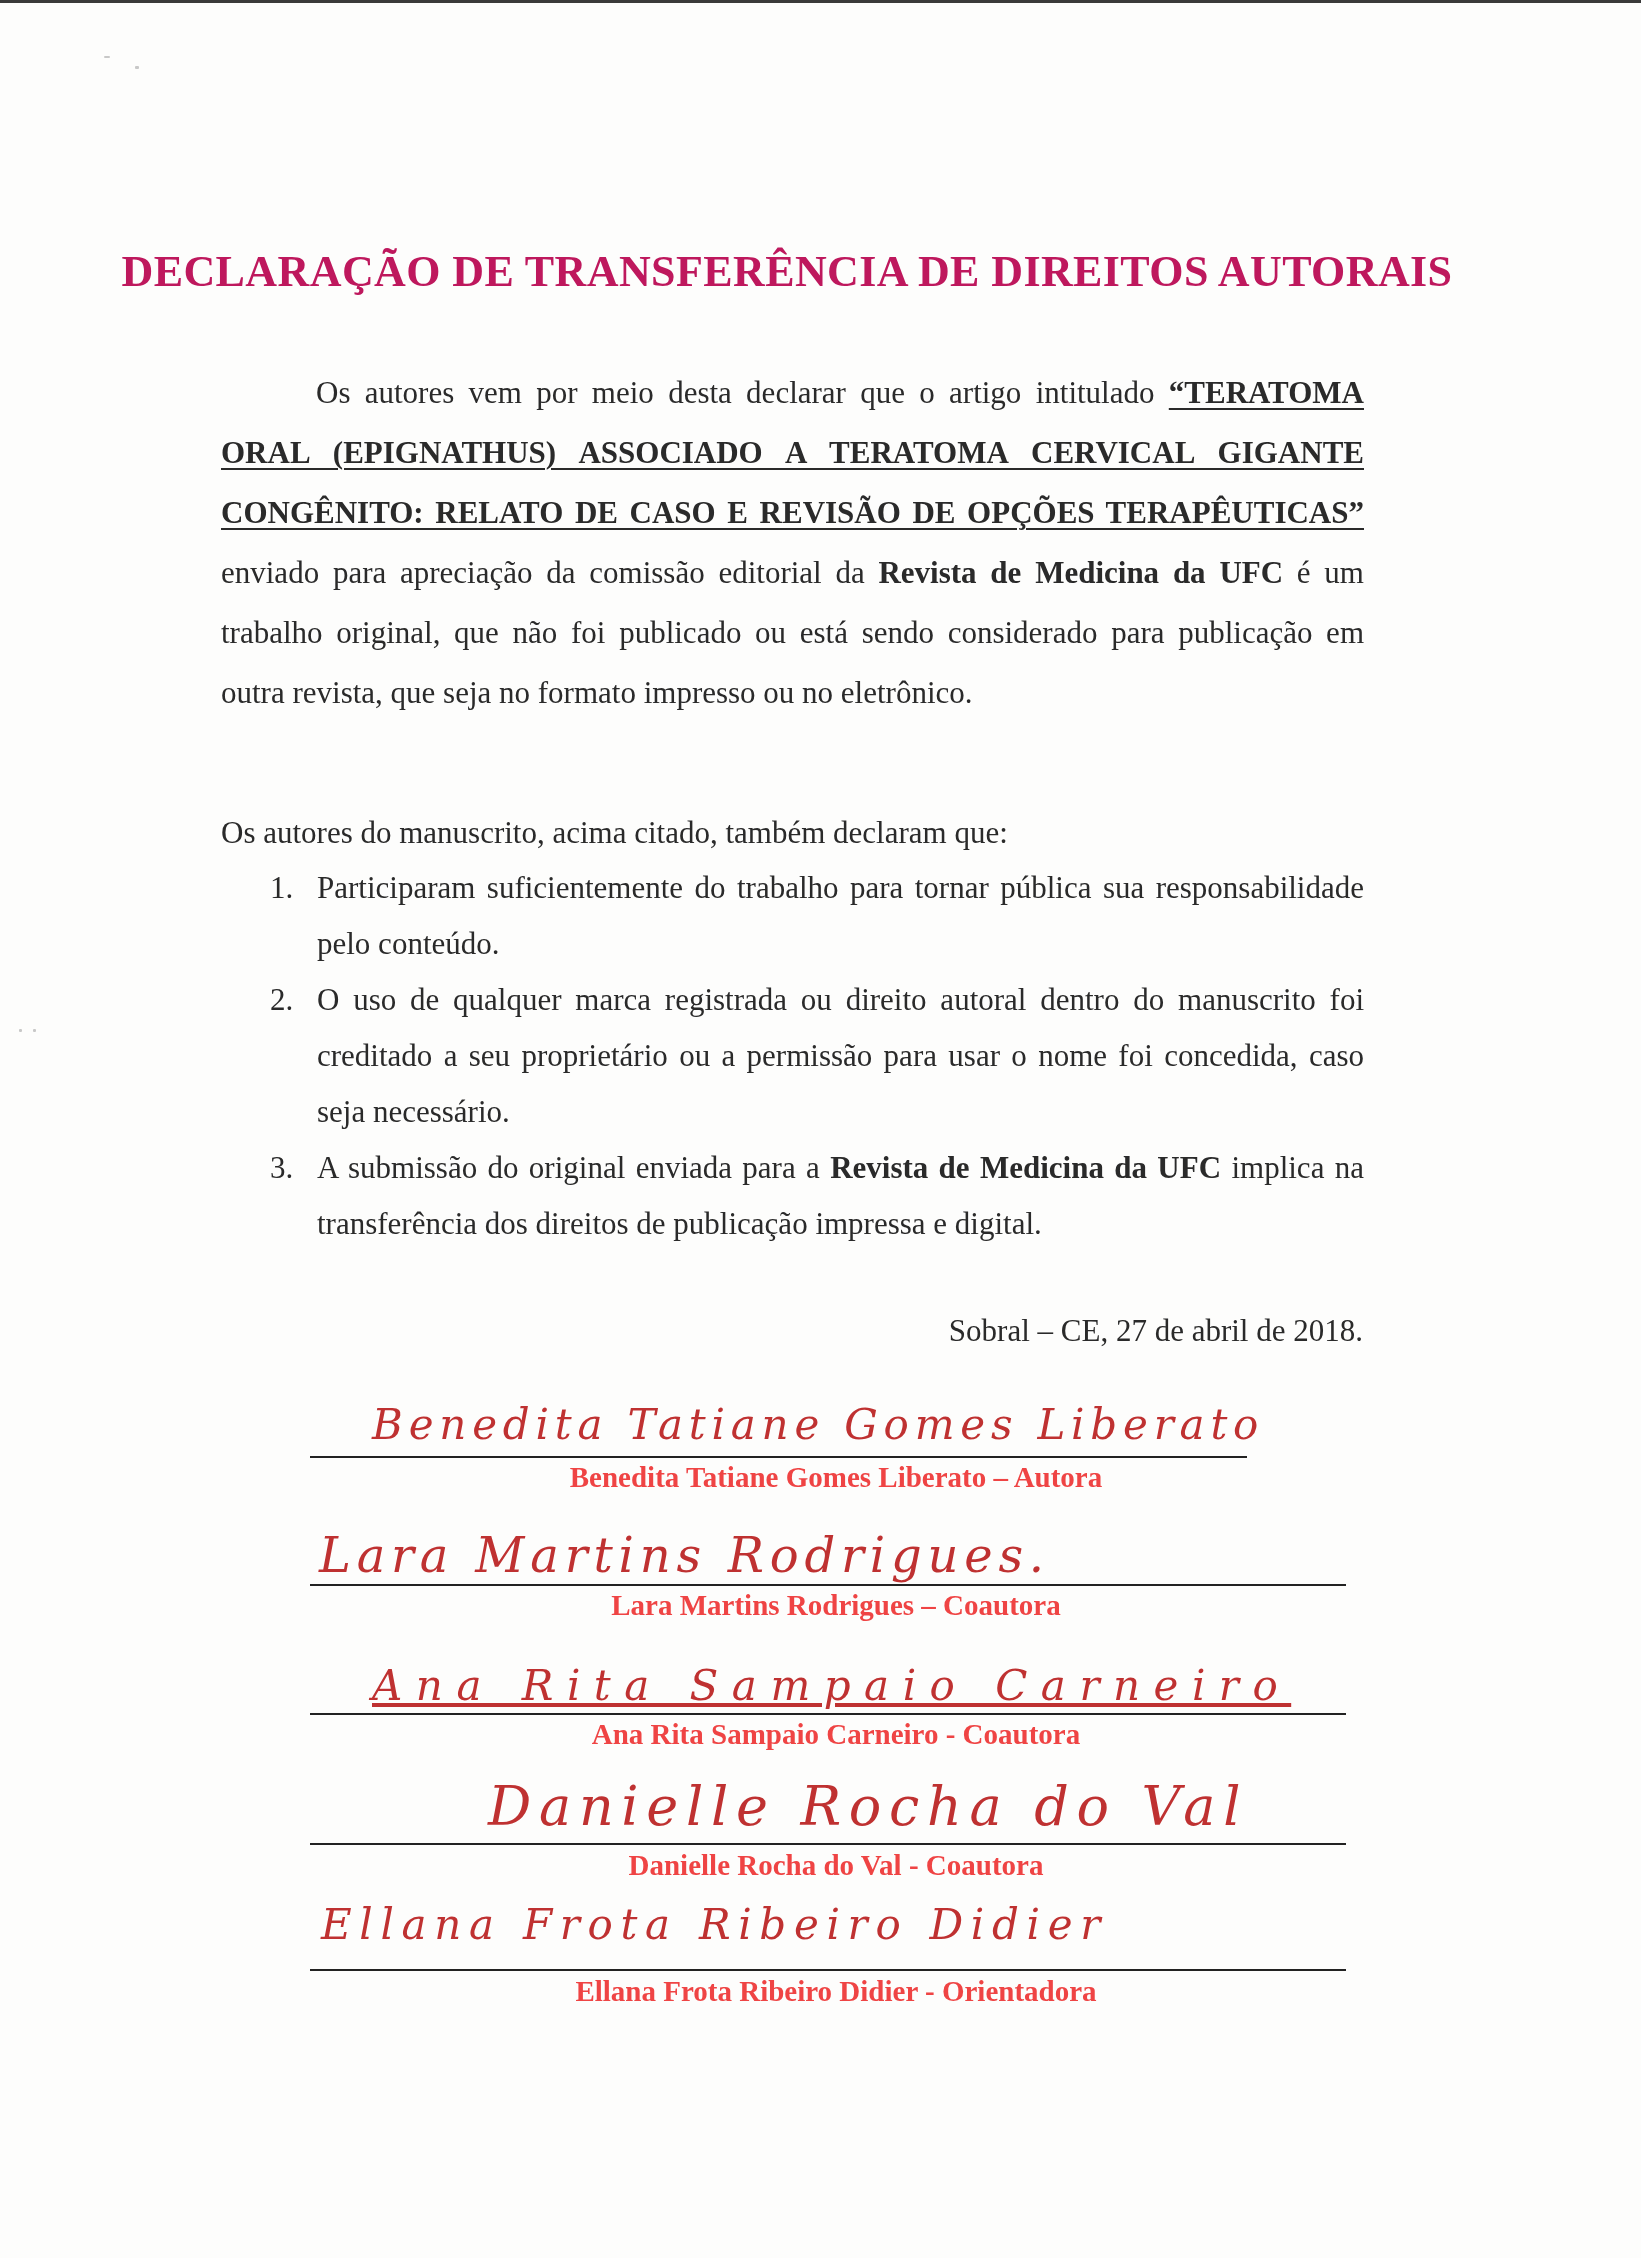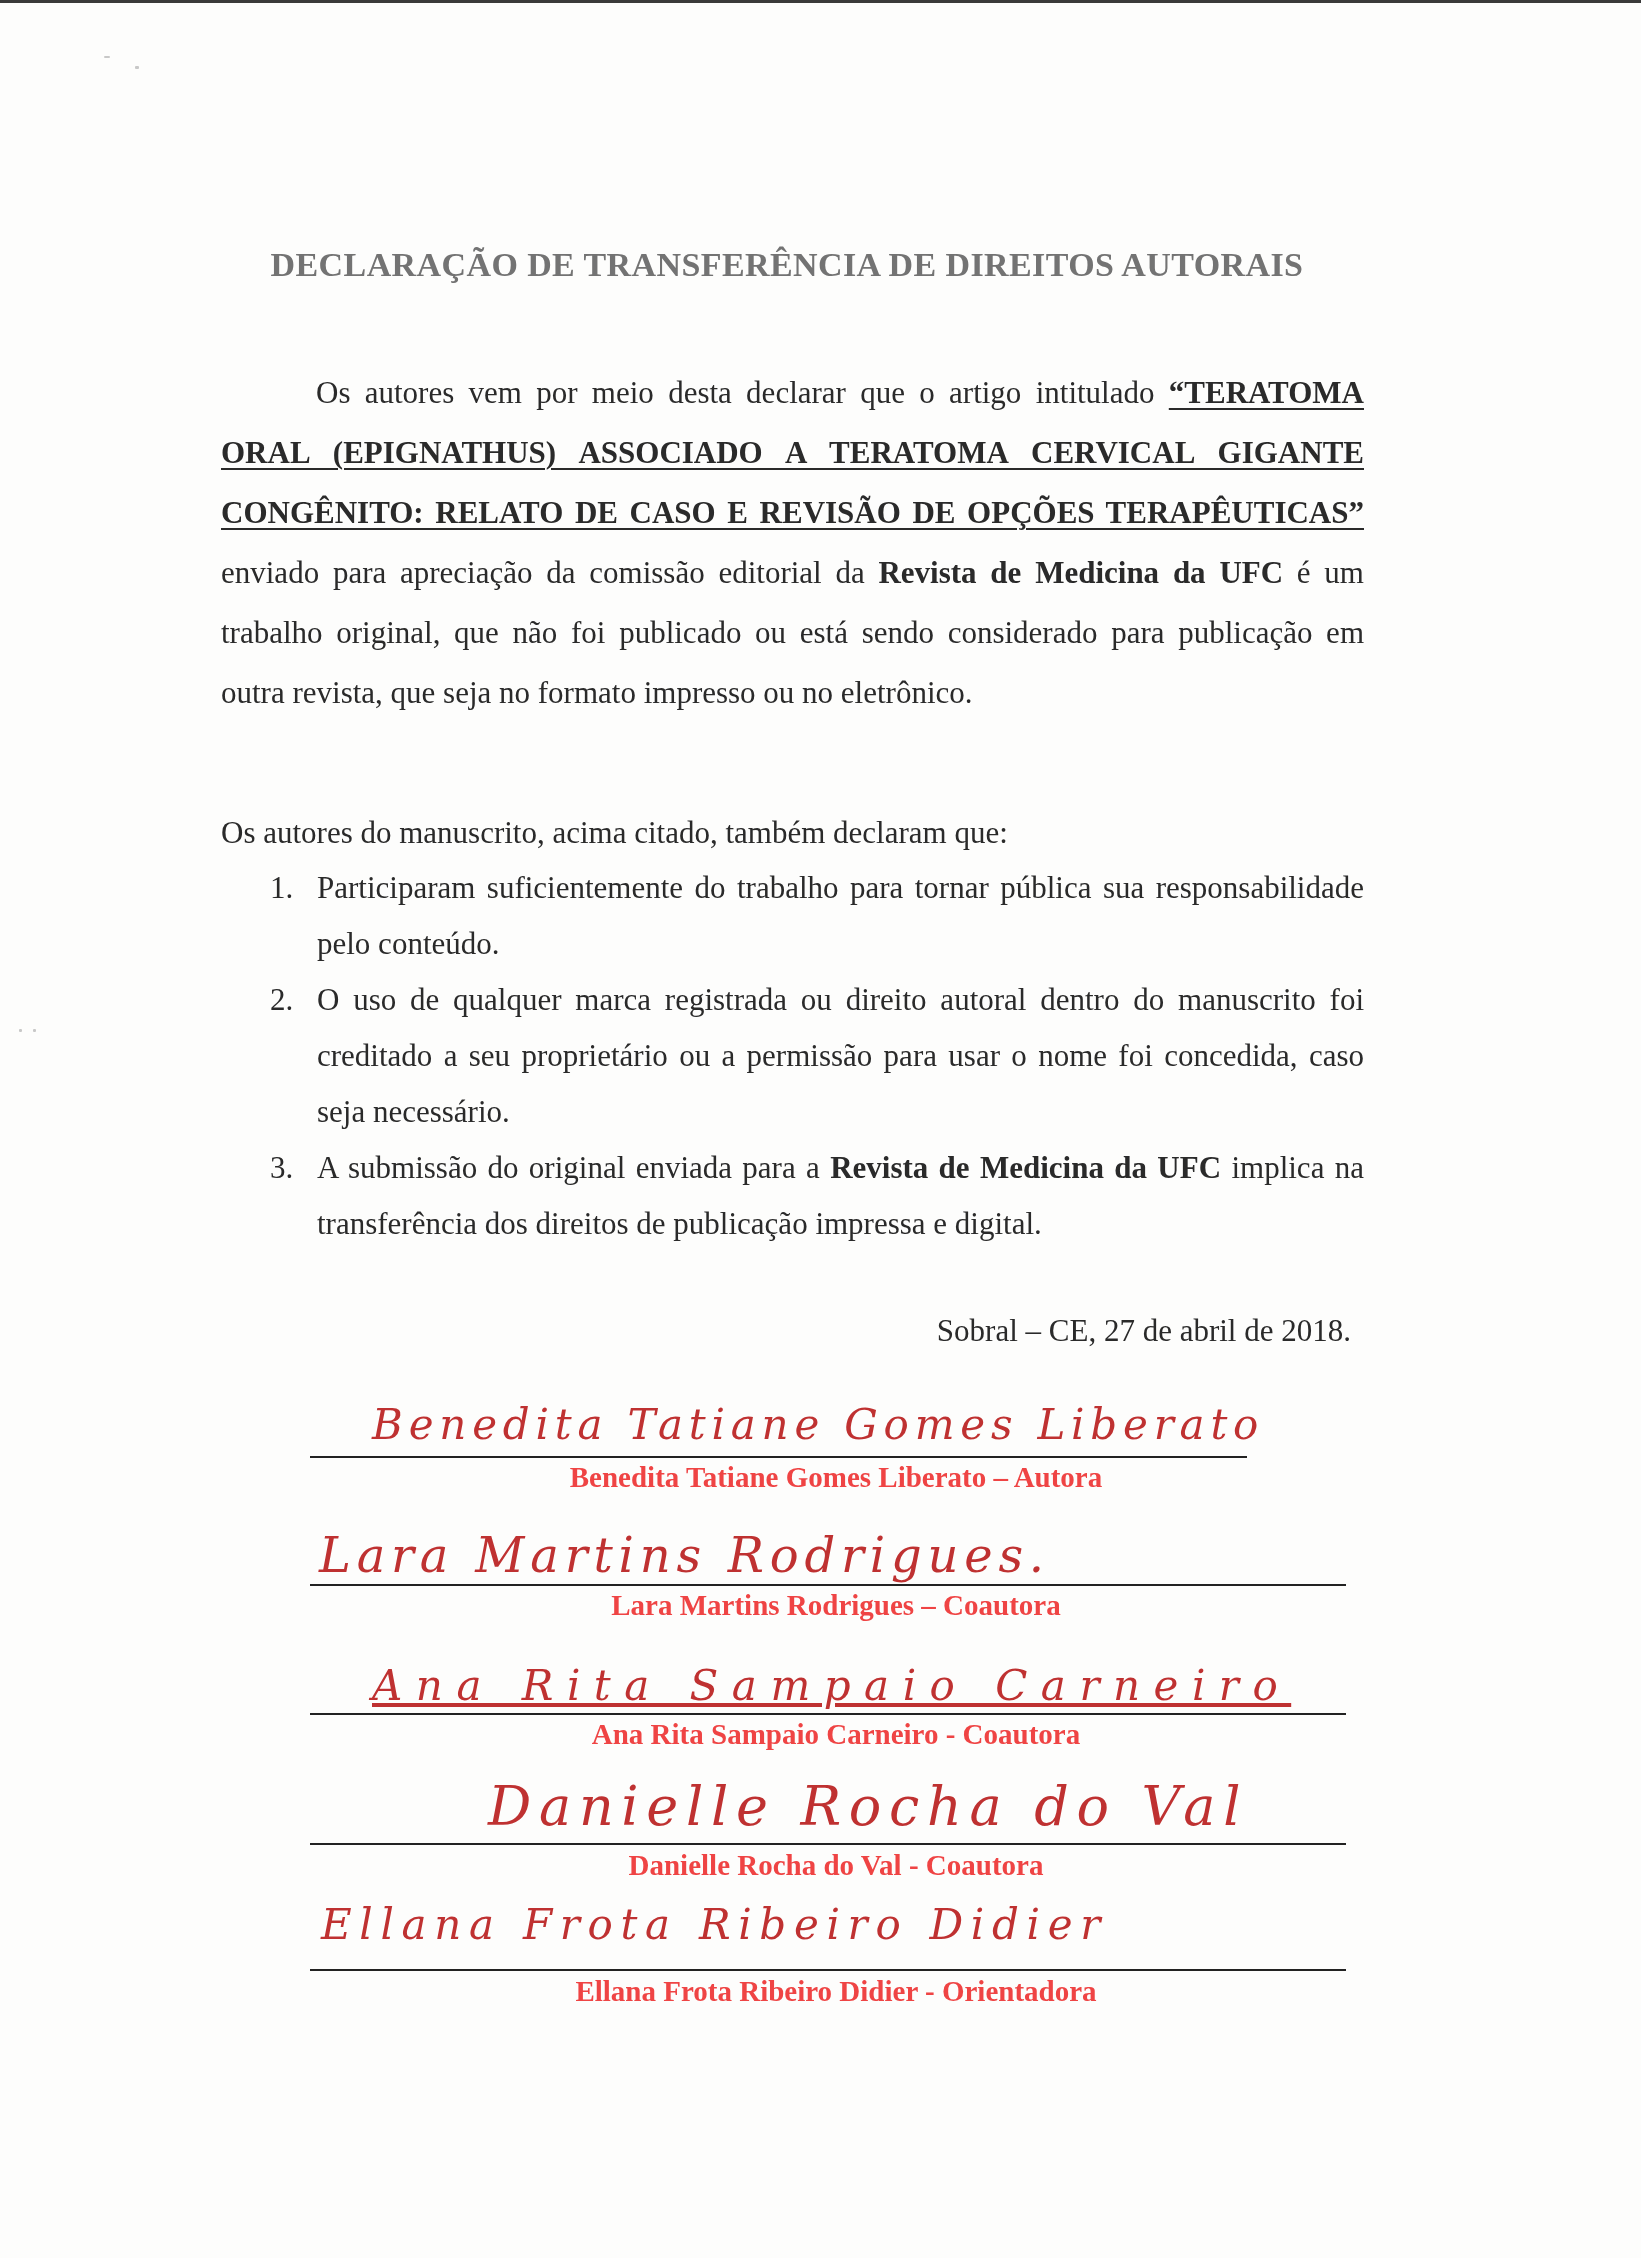--- a/index.html
+++ b/index.html
@@ -6,33 +6,33 @@
   body {
     width: 1641px; height: 2258px; position: relative; overflow: hidden;
     background: #fdfdfc;
     font-family: "Liberation Serif", "DejaVu Serif", serif;
     color: #2a2a2a;
   }
   .top-border { position: absolute; left: 0; top: 0; width: 1641px; height: 2.9px; background: #3a3a3a; }
   .speck { position: absolute; background: #c8c8c8; border-radius: 1px; }
   .title {
     position: absolute; left: 0; top: 246px; width: 1574px; text-align: center;
-    font-weight: bold; font-size: 34px; letter-spacing: 0.4px; color: #737373;
+    font-weight: bold; font-size: 44px; letter-spacing: 0.4px; color: #be185d;
     white-space: nowrap;
   }
   .block { position: absolute; left: 221px; width: 1143px; font-size: 31px; line-height: 60px; }
   .para1 { top: 363px; text-align: justify; text-indent: 95px; }
   .para1 .u { text-decoration: underline; text-decoration-thickness: 1.9px; text-underline-offset: 4.8px; font-weight: bold; }
   .para1 b { font-weight: bold; }
   .para2 { top: 803px; }
   .list { position: absolute; left: 221px; width: 1143px; top: 860px; font-size: 31px; line-height: 56px; margin: 0; padding: 0; list-style: none; }
   .list li { position: relative; padding-left: 96px; text-align: justify; }
   .list li .num { position: absolute; left: 49px; top: 0; }
   .list li b { font-weight: bold; }
-  .date { position: absolute; right: 290px; top: 1303px; font-size: 31px; line-height: 55px; white-space: nowrap; }
+  .date { position: absolute; right: 278px; top: 1303px; font-size: 31px; line-height: 55px; white-space: nowrap; }
   .sig-line { position: absolute; height: 1.9px; background: #222; }
   .sig-ink {
     position: absolute; color: #b91c1c; font-family: "DejaVu Serif", serif; font-style: italic;
     font-size: 42px; white-space: nowrap; letter-spacing: 5.8px; opacity: 0.9;
   }
   .sig-name {
     position: absolute; left: 353px; width: 966px; text-align: center;
     font-weight: bold; font-size: 29px; white-space: nowrap; color: #ef4444;
   }
 </style>

